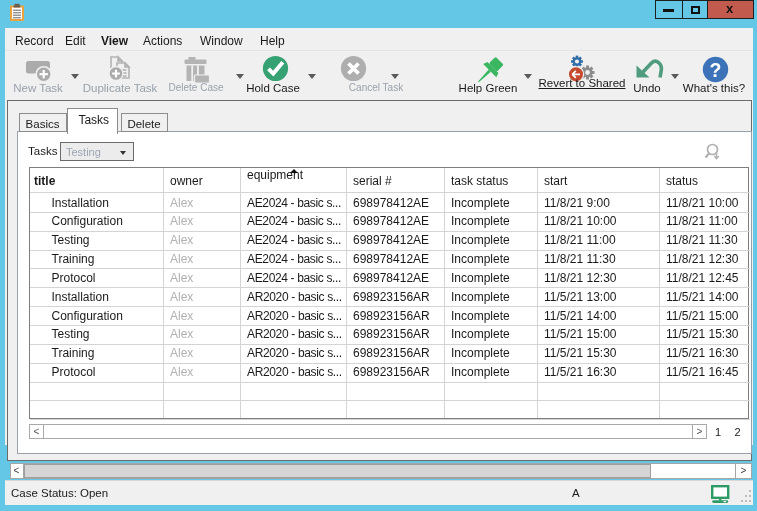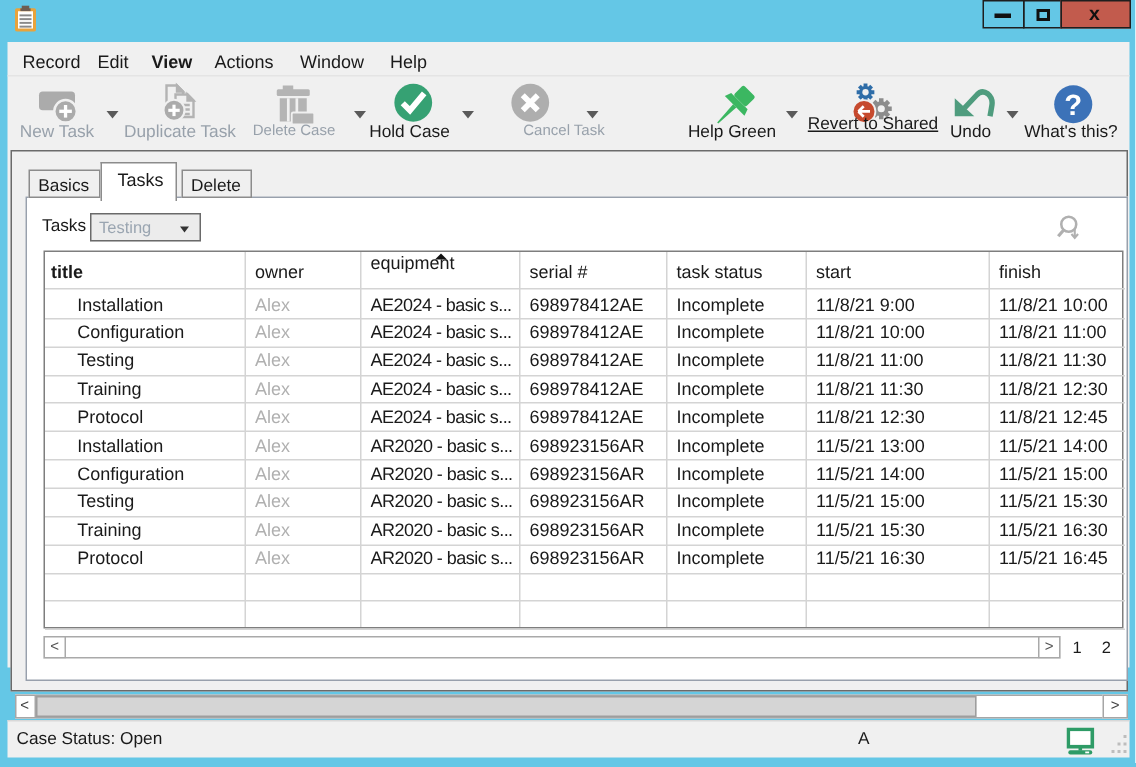--- a/index.html
+++ b/index.html
@@ -145,21 +145,21 @@
 <div class="abs" style="left:414px;top:0;width:1px;height:250px;background:#d4d4d4;"></div>
 <div class="abs" style="left:507px;top:0;width:1px;height:250px;background:#d4d4d4;"></div>
 <div class="abs" style="left:629px;top:0;width:1px;height:250px;background:#d4d4d4;"></div>
 <div class="abs" style="left:0;top:24px;width:720px;height:1px;background:#d4d4d4;"></div>
 <div class="abs lbl" style="left:4px;top:6px;font-weight:bold;">title</div>
 <div class="abs lbl" style="left:140px;top:6px;">owner</div>
 <div class="abs lbl" style="left:217px;top:0;">equipment</div>
 <div class="abs lbl" style="left:323px;top:6px;">serial #</div>
 <div class="abs lbl" style="left:421px;top:6px;">task status</div>
 <div class="abs lbl" style="left:514px;top:6px;">start</div>
-<div class="abs lbl" style="left:636px;top:6px;">finish</div>
+<div class="abs lbl" style="left:636px;top:6px;">status</div>
 <div class="abs" style="left:260px;top:1px;width:0;height:0;border-left:4px solid transparent;border-right:4px solid transparent;border-bottom:4px solid #111;"></div>
 <div class="abs lbl" style="left:21.5px;top:27.5px;">Installation</div>
 <div class="abs lbl" style="left:140px;top:27.5px;color:#b0b0b0;">Alex</div>
 <div class="abs lbl" style="left:217px;top:27.5px;width:97px;overflow:hidden;letter-spacing:-0.35px;">AE2024 - basic s...</div>
 <div class="abs lbl" style="left:323px;top:27.5px;">698978412AE</div>
 <div class="abs lbl" style="left:421px;top:27.5px;">Incomplete</div>
 <div class="abs lbl" style="left:514px;top:27.5px;">11/8/21 9:00</div>
 <div class="abs lbl" style="left:636px;top:27.5px;">11/8/21 10:00</div>
 <div class="abs" style="left:0;top:43.9px;width:720px;height:1px;background:#d4d4d4;"></div>
 <div class="abs lbl" style="left:21.5px;top:46.4px;">Configuration</div>

